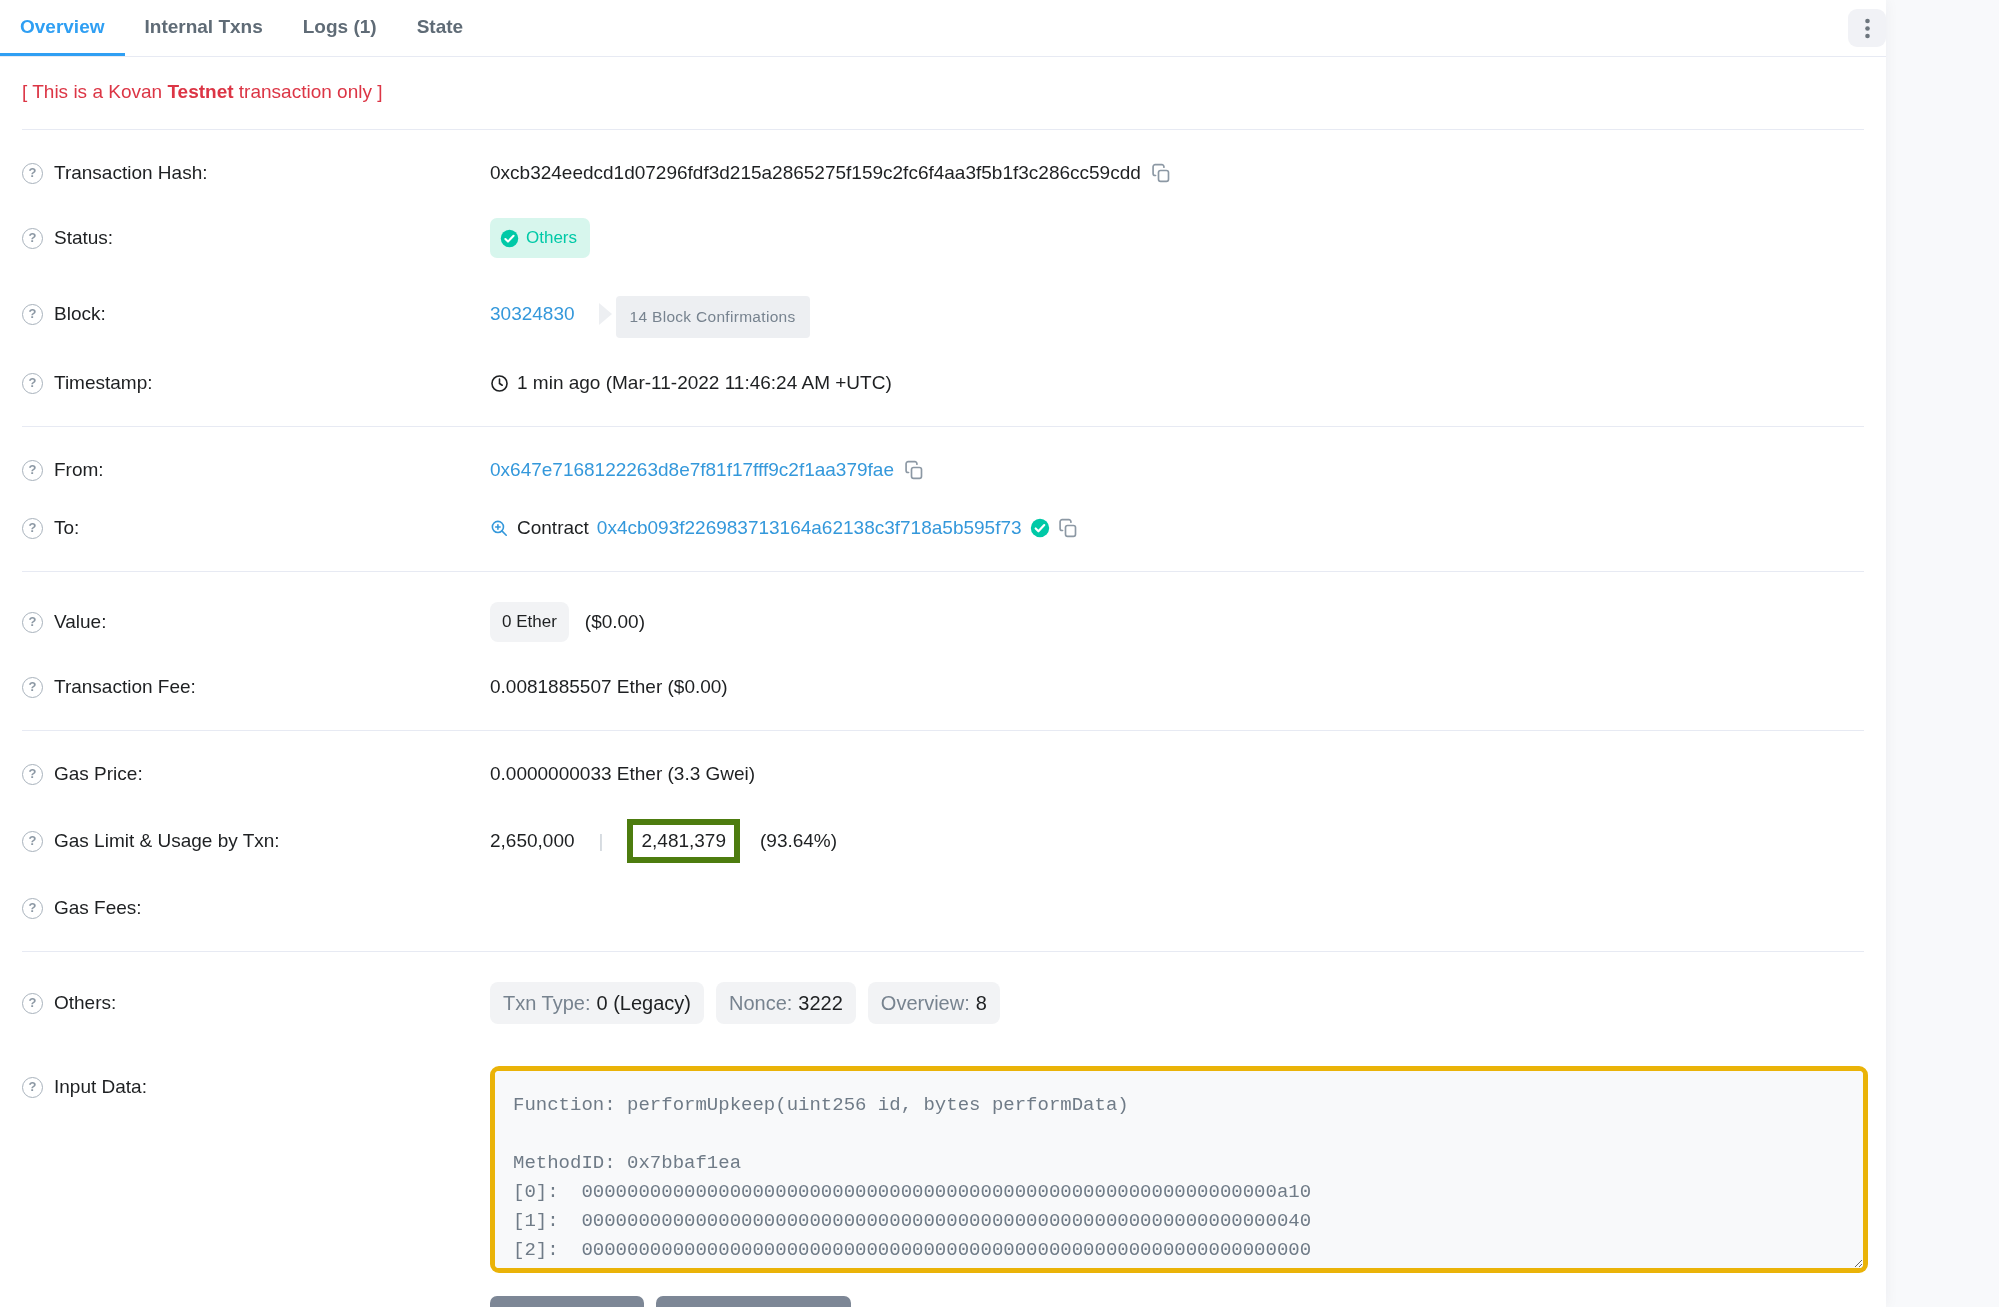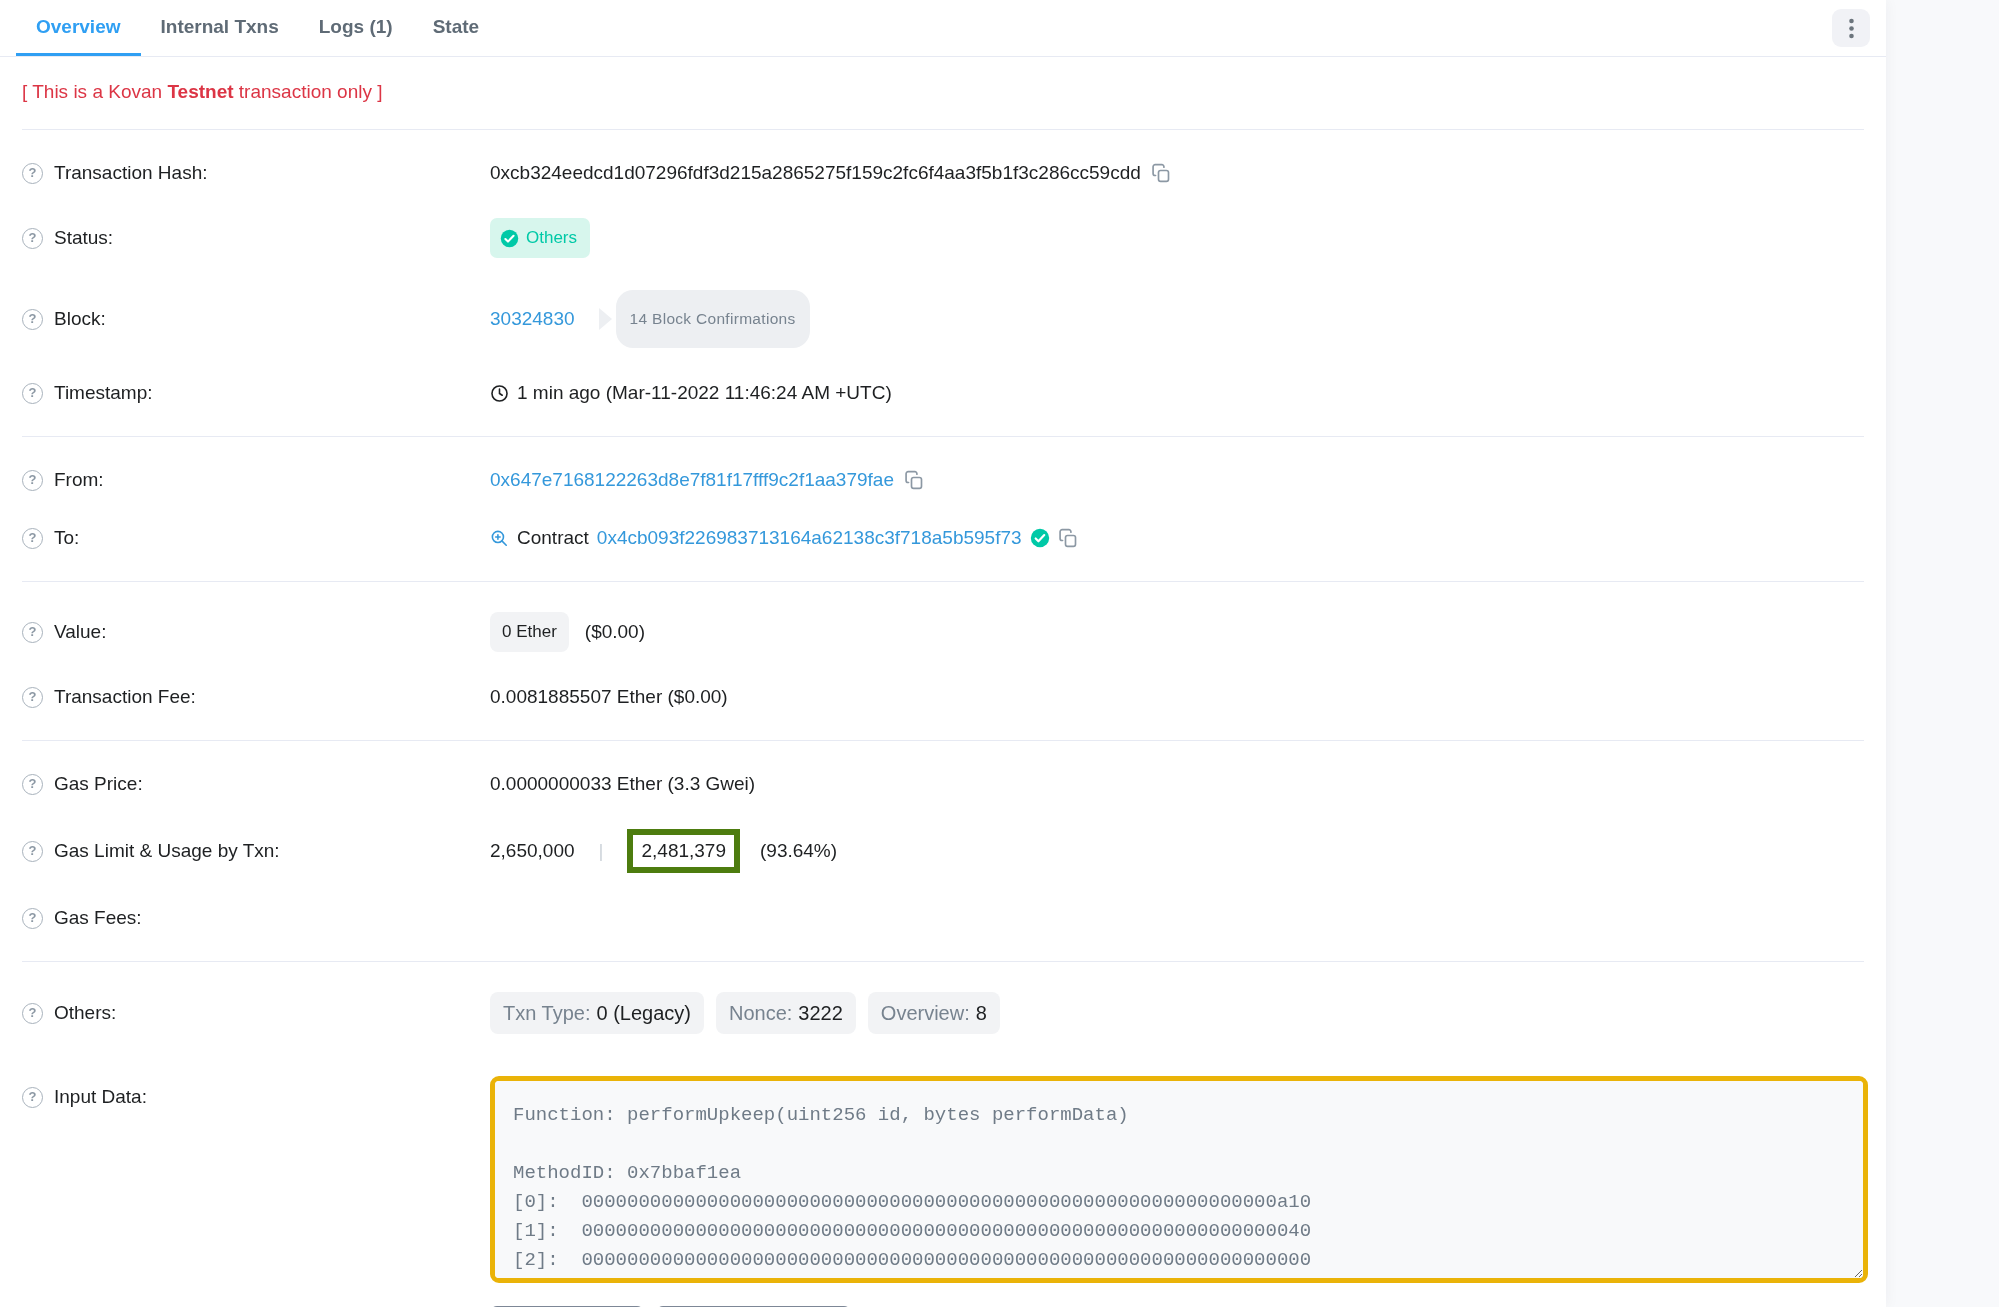--- a/index.html
+++ b/index.html
@@ -1,20 +1,20 @@
 <!DOCTYPE html>
 <html><head>
 <meta charset="utf-8">
 <style>
   * { margin:0; padding:0; box-sizing:border-box; }
   html,body { width:1999px; height:1307px; background:#f8f9fb; font-family:"Liberation Sans","DejaVu Sans",sans-serif; color:#1e2022; }
   .card { position:absolute; left:0; top:0; width:1886px; height:1307px; background:#ffffff; box-shadow:0 0 14px rgba(33,40,50,.05); overflow:hidden; }
 
   
-  .tabbar { display:flex; align-items:stretch; height:57px; border-bottom:1px solid #e7eaf3; padding:0 16px; }
+  .tabbar { display:flex; align-items:stretch; height:57px; border-bottom:1px solid #e7eaf3; padding:0 0; }
   .tab { display:flex; align-items:center; padding:0 20px; font-size:19px; font-weight:700; color:#5f6b76; border-bottom:3px solid transparent; cursor:pointer; }
   .tab.active { color:#2f9ff3; border-bottom-color:#2f9ff3; }
   .kebab-btn { margin-left:auto; align-self:center; width:38px; height:38px; border-radius:9px; background:#f1f2f6; display:flex; align-items:center; justify-content:center; cursor:pointer; }
 
   
   .notice { padding:24px 22px 26px; font-size:19px; color:#dc3545; }
   .notice b { font-weight:700; }
 
   hr.divider { border:0; border-top:1px solid #e7eaf3; margin:0 22px; }
   hr.group-div { border:0; border-top:1px solid #e7eaf3; margin:14px 0; }
@@ -31,21 +31,21 @@
 
   .link { color:#3498db; text-decoration:none; cursor:pointer; }
   .icon-btn { display:inline-flex; align-items:center; cursor:pointer; }
 
   
   .badge-success { display:inline-flex; align-items:center; gap:7px; background:#d7f6ed; color:#00c9a7; font-size:17px; border-radius:7px; padding:7px 13px 7px 10px; }
 
   
   .conf-wrap { display:inline-flex; align-items:center; margin-left:14px; }
   .conf-arrow { width:0; height:0; border-top:11px solid transparent; border-bottom:11px solid transparent; border-left:13px solid #edeff2; margin-right:4px; }
-  .conf-badge { background:#edeff2; color:#77838f; font-size:15.5px; border-radius:17px; padding:16px 14px; letter-spacing:.3px; }
+  .conf-badge { background:#edeff2; color:#77838f; font-size:15.5px; border-radius:4px; padding:8px 14px; letter-spacing:.3px;margin-top:6px; }
 
   
   .pill { background:#f2f3f5; border-radius:8px; padding:8px 13px; font-size:20px; color:#1e2022; display:inline-flex; gap:6px; }
   .pill .k { color:#77838f; }
   .pill + .pill { margin-left:12px; }
   .ether-pill { background:#f2f3f5; border-radius:8px; padding:7px 12px; font-size:17px; color:#1e2022; }
 
   
   .sep { color:#ced4da; margin:0 10px; }
   .red-box { border:6px solid #4d7c0f; padding:3px 8px; margin-right:6px;text-align:right; }

